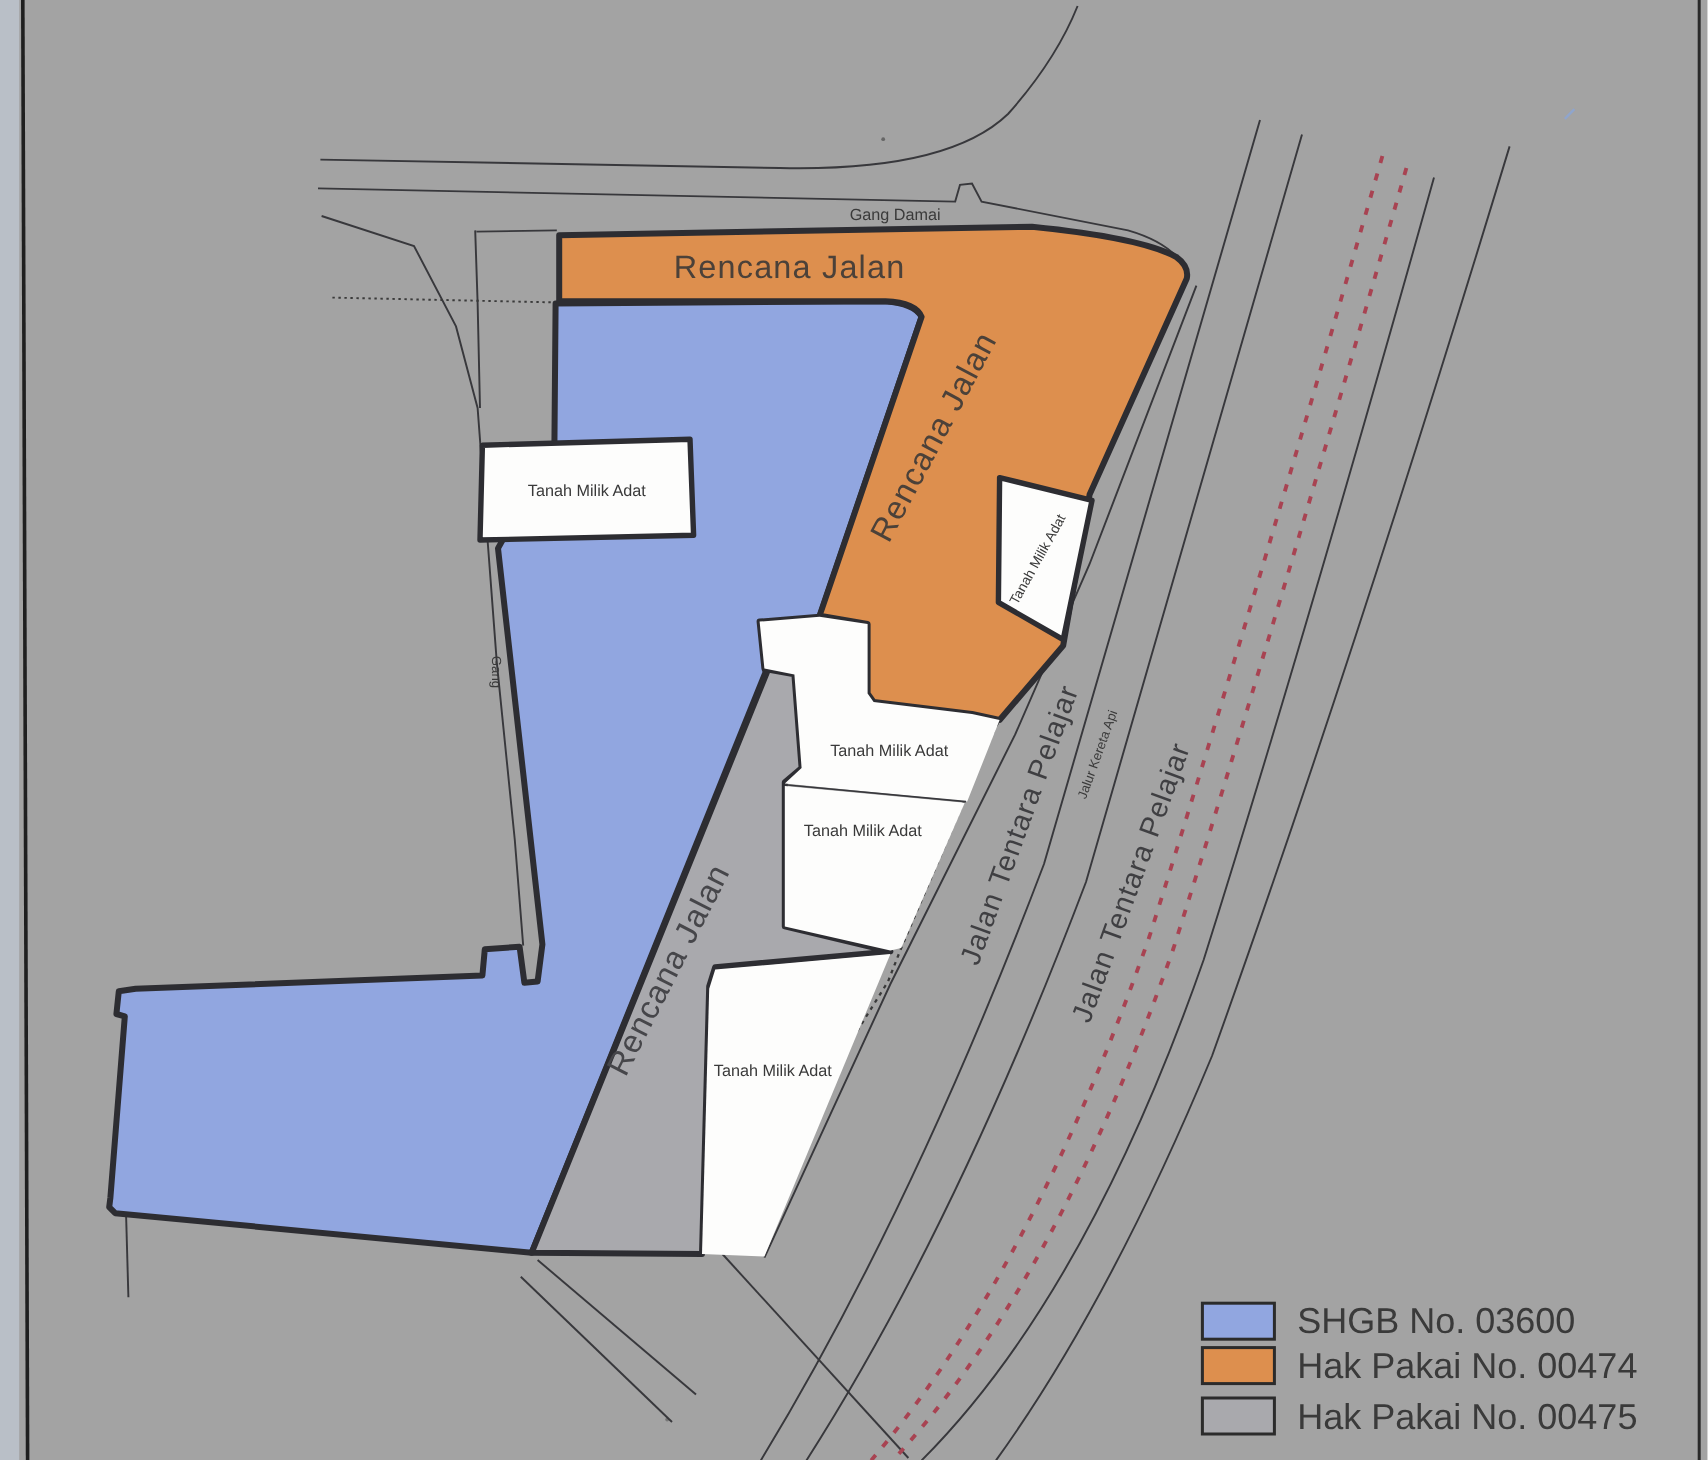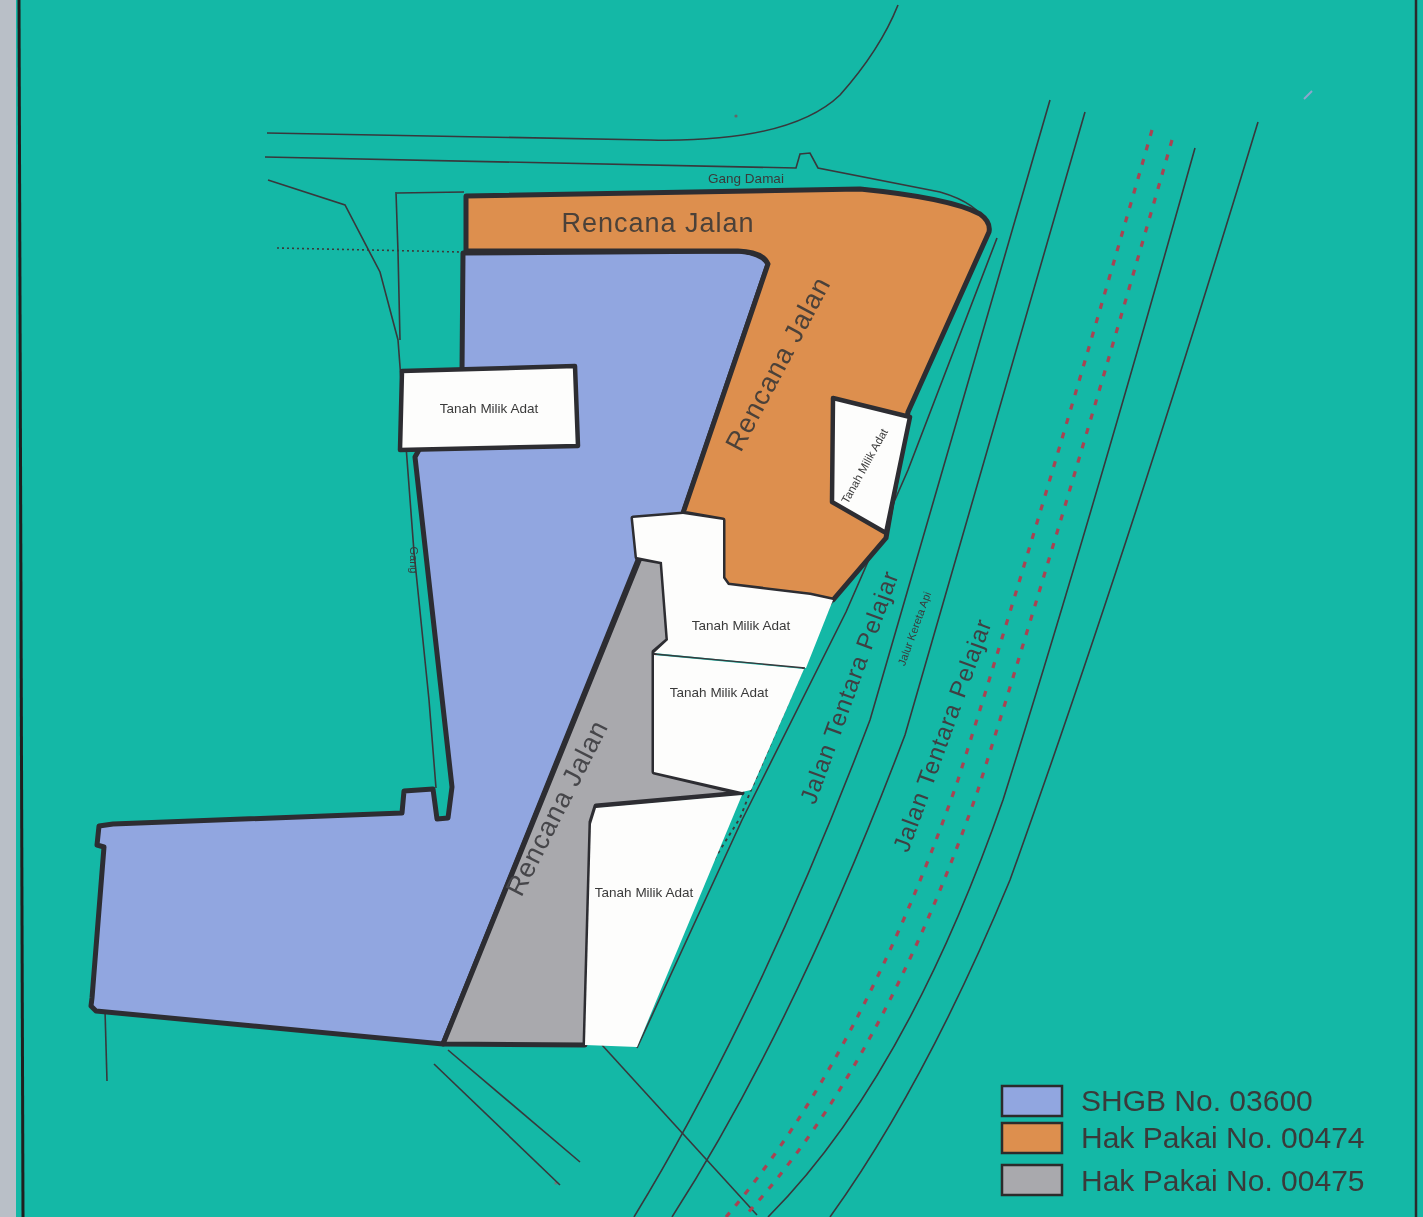--- a/index.html
+++ b/index.html
@@ -1,16 +1,16 @@
 <!DOCTYPE html>
 <html><head>
 <meta charset="utf-8">
 <style>
   html,body{margin:0;padding:0;background:#ffffff;}
-  .page{position:relative;width:1423px;height:1217px;background:#14b8a6;overflow:hidden;
+  .page{position:relative;width:1423px;height:1217px;background:#a3a3a3;overflow:hidden;
         font-family:"Liberation Sans", sans-serif;}
   svg{position:absolute;left:0;top:0;}
   .road{fill:none;stroke:#38383c;stroke-width:1.6;}
   .road-dotted{fill:none;stroke:#3a3a3a;stroke-width:1.6;stroke-dasharray:2 3;}
   .prop-dashed{fill:none;stroke:#3a3a3a;stroke-width:1.9;stroke-dasharray:3 4;}
   .region{stroke:#2d2d32;stroke-width:5;stroke-linejoin:round;}
   .parcel{fill:#fdfdfc;}
   .parcel-border{fill:#fdfdfc;stroke:#2d2d32;stroke-width:4.5;stroke-linejoin:round;}
   .thinline{fill:none;stroke:#38383c;stroke-width:1.3;}
   .lbl{fill:#3a3a3a;}

